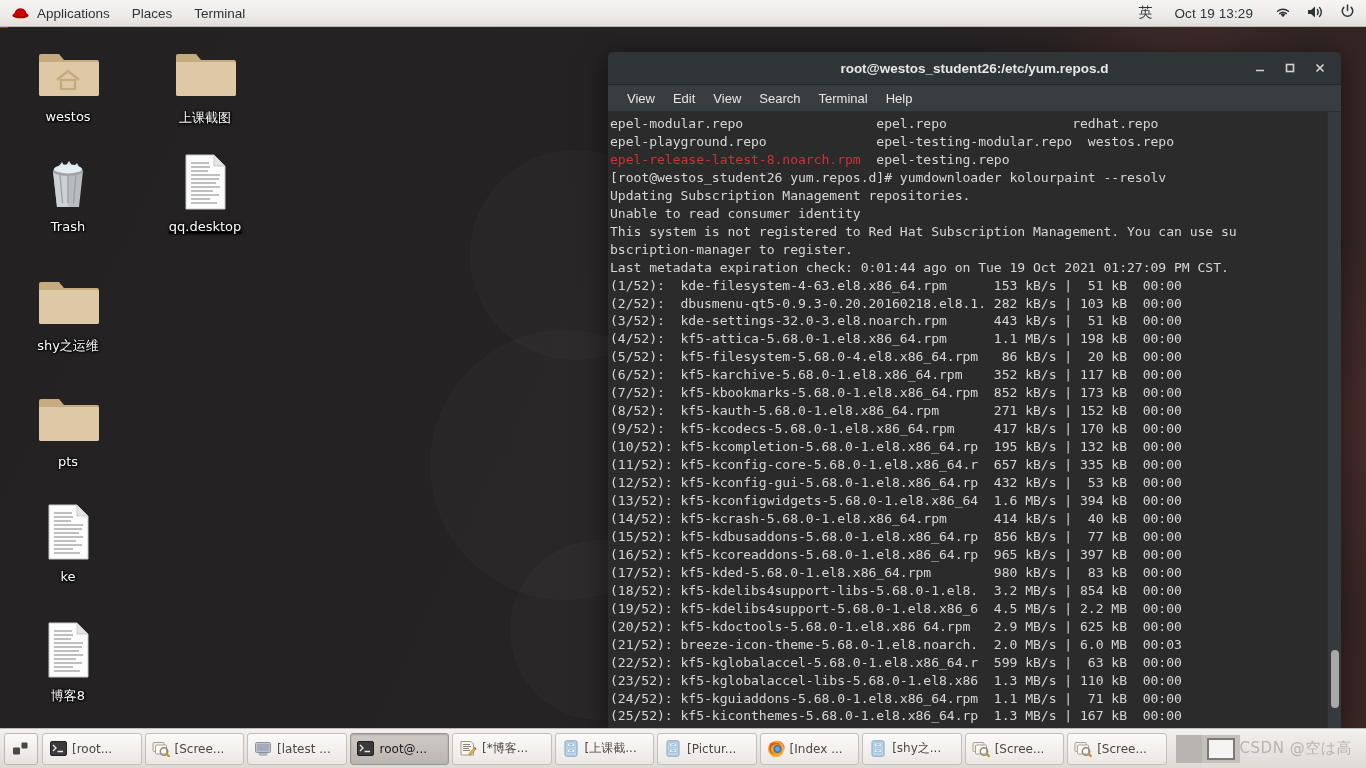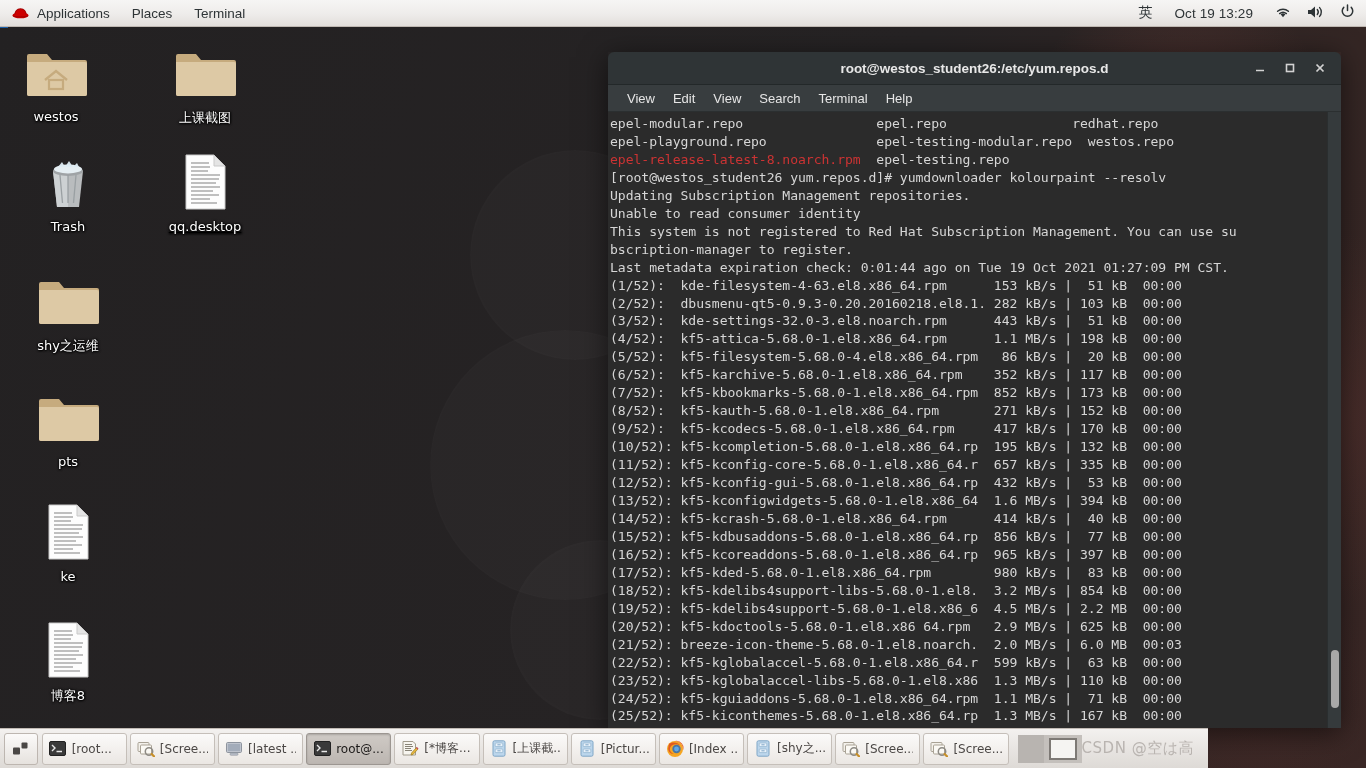--- a/index.html
+++ b/index.html
@@ -119,21 +119,21 @@
     border-left: 1px solid #2a2e2f;
   }
   #term-thumb {
     position: absolute; left: 3px; width: 8px;
     top: 538px; height: 58px;
     background: #a8a8a8; border-radius: 4px;
   }
 
   
   #taskbar {
-    position: absolute; left: 0; bottom: 0; width: 1208px; height: 40px;
+    position: absolute; left: 0; bottom: 0; width: 1366px; height: 40px;
     background: linear-gradient(180deg,#f3f1ef 0%,#e9e6e3 45%,#dedad6 100%);
     border-top: 1px solid #c2bbb5;
     display: flex; align-items: center; padding: 4px 4px;
     z-index: 60;
   }
   #show-desktop {
     width: 34px; height: 32px; margin-right: 4px;
     border: 1px solid #bdb6b0; border-radius: 3px;
     background: linear-gradient(180deg,#fbfaf9,#e6e2de);
     display:flex; align-items:center; justify-content:center;
@@ -234,21 +234,21 @@
           <svg width="15" height="15" viewBox="0 0 16 16">
             <path d="M4 3.6 A5.6 5.6 0 1 0 12 3.6" stroke="#2e3436" stroke-width="1.6" fill="none" stroke-linecap="round"></path>
             <line x1="8" y1="1" x2="8" y2="7" stroke="#2e3436" stroke-width="1.6" stroke-linecap="round"></line>
           </svg>
         </span>
       </div>
     </div>
   </div>
   <div class="blue-underline"></div>
 
-  <div class="dicon" style="left:1px;top:40px;">
+  <div class="dicon" style="left:13px;top:40px;">
     <div class="glyph">
       <svg width="62" height="52" viewBox="0 0 62 52">
         <path d="M2 8 h20 l5 6 h33 a2 2 0 0 1 2 2 v32 a2 2 0 0 1 -2 2 H4 a2 2 0 0 1 -2 -2 V10 a2 2 0 0 1 2 -2 z" fill="#c6ab7e"></path>
         <path d="M2 16 h58 a2 2 0 0 1 2 2 v30 a2 2 0 0 1 -2 2 H4 a2 2 0 0 1 -2 -2 z" fill="#ddc9a5"></path>
         <path d="M20 34 L31 25 L42 34" stroke="#c6ab7e" stroke-width="2.4" fill="none"></path>
         <rect x="24" y="34" width="14" height="9" stroke="#c6ab7e" stroke-width="2.2" fill="none"></rect>
       </svg>
     </div>
     <div class="lbl">westos</div>
   </div>

